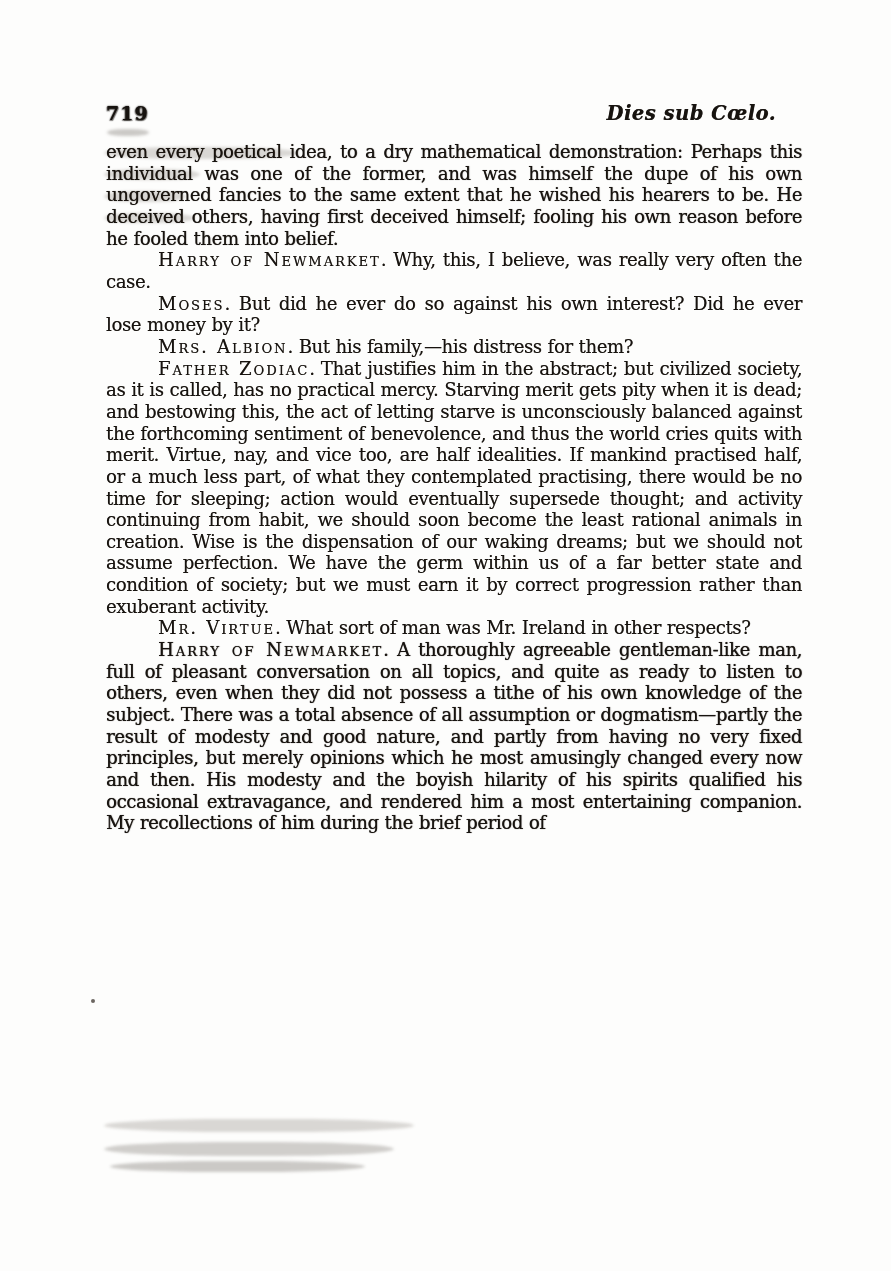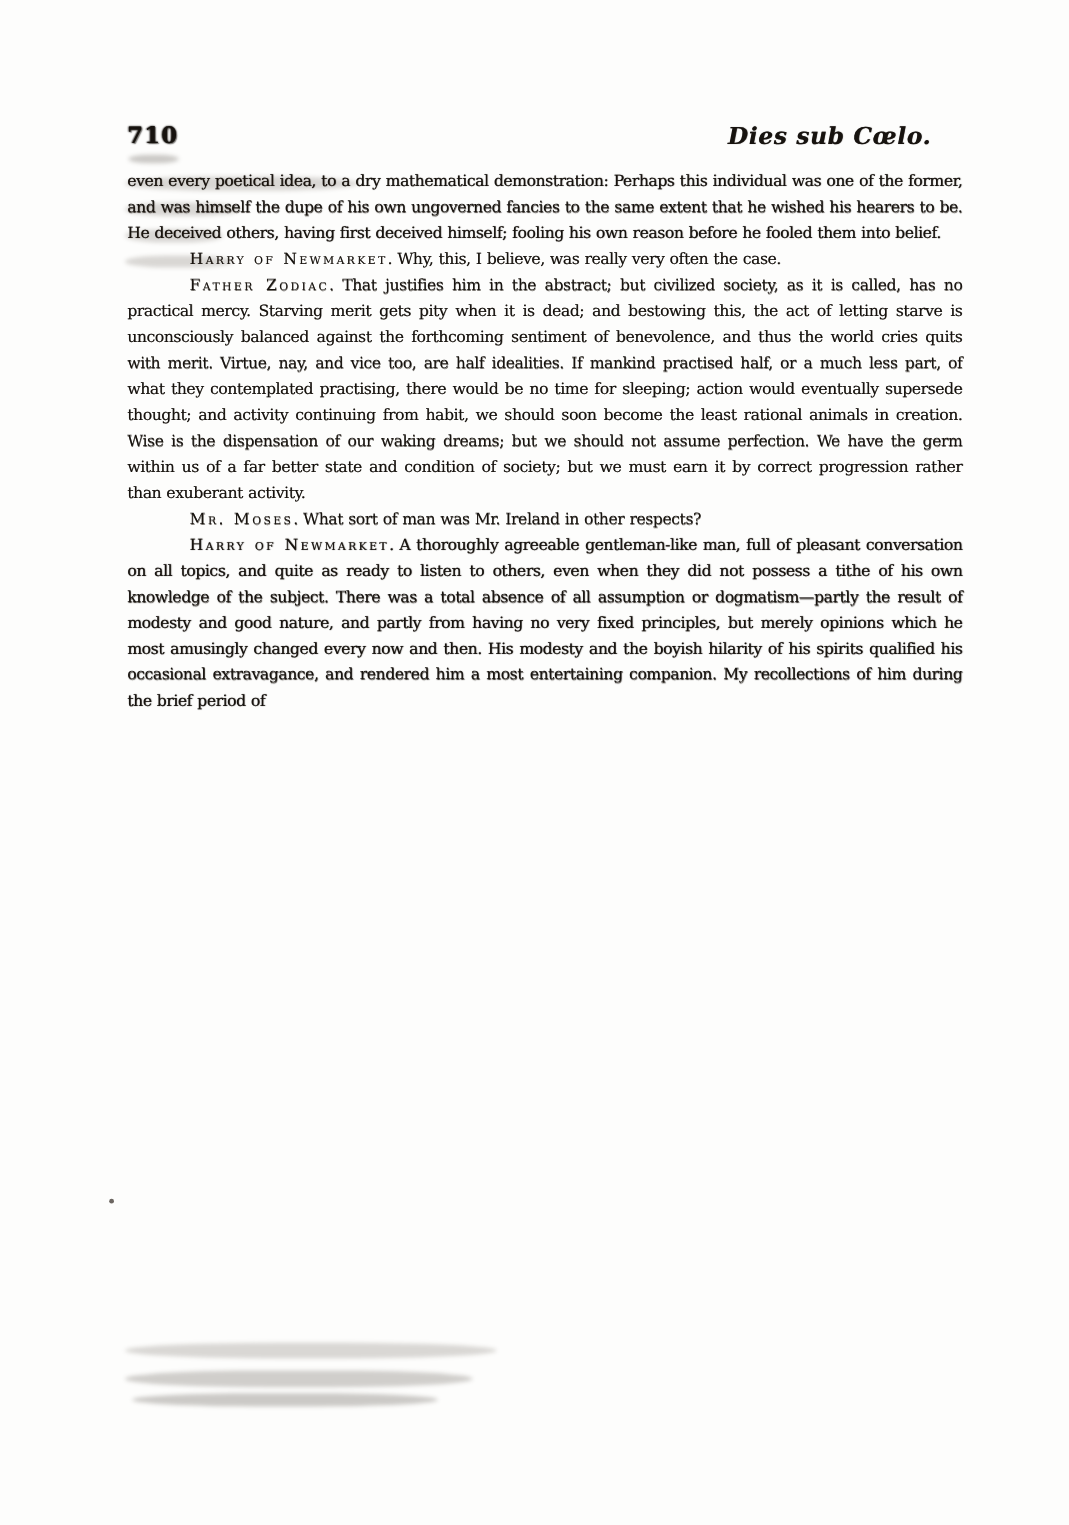--- a/index.html
+++ b/index.html
@@ -39,21 +39,21 @@
     font-size: 19.5px;
     font-weight: bold;
     font-style: italic;
     letter-spacing: 0.5px;
     text-shadow: 0.3px 0.3px 0.6px rgba(15,10,5,0.75);
   }
   .text-block {
     position: absolute;
     left: 106px; top: 141px;
     width: 696px;
-    font-size: 13px;
+    font-size: 18px;
     line-height: 21.65px;
     text-align: justify;
     letter-spacing: -0.35px;
     word-spacing: 0.5px;
     text-shadow: 0.25px 0.25px 0.5px rgba(25,18,10,0.6);
   }
   .text-block p {
     margin: 0;
     text-indent: 28px;
   }
@@ -93,28 +93,30 @@
   .smudge-7 { left: 104px; top: 1142px; width: 290px; height: 14px; background: rgba(28,18,8,0.2); }
   .smudge-8 { left: 110px; top: 1161px; width: 255px; height: 11px; background: rgba(28,18,8,0.22); }
 </style>
 </head>
 <body style="background: rgb(253, 253, 252);">
 
 <div class="page" style="background: rgb(253, 253, 252); color: rgb(23, 19, 15);">
 
   <div class="page-header">
     <div class="running-title">Dies sub Cœlo.</div>
-    <div class="page-number">710</div>
+    <div class="page-number">719</div>
   </div>
 
   <div class="text-block">
       <p class="no-indent">even every poetical idea, to a dry mathematical demonstration: Perhaps this individual was one of the former, and was himself the dupe of his own ungoverned fancies to the same extent that he wished his hearers to be. He deceived others, having first deceived himself; fooling his own reason before he fooled them into belief.</p>
       <p><span class="speaker">Harry of Newmarket</span>. Why, this, I believe, was really very often the case.</p>
+      <p><span class="speaker">Moses</span>. But did he ever do so against his own interest?  Did he ever lose money by it?</p>
+      <p><span class="speaker">Mrs. Albion</span>. But his family,—his distress for them?</p>
       <p><span class="speaker">Father Zodiac</span>. That justifies him in the abstract; but civilized society, as it is called, has no practical mercy.  Starving merit gets pity when it is dead; and bestowing this, the act of letting starve is unconsciously balanced against the forthcoming sentiment of benevolence, and thus the world cries quits with merit.  Virtue, nay, and vice too, are half idealities.  If mankind practised half, or a much less part, of what they contemplated practising, there would be no time for sleeping; action would eventually supersede thought; and activity continuing from habit, we should soon become the least rational animals in creation.  Wise is the dispensation of our waking dreams; but we should not assume perfection.  We have the germ within us of a far better state and condition of society; but we must earn it by correct progression rather than exuberant activity.</p>
-      <p><span class="speaker">Mr. Moses</span>. What sort of man was Mr. Ireland in other respects?</p>
+      <p><span class="speaker">Mr. Virtue</span>. What sort of man was Mr. Ireland in other respects?</p>
       <p><span class="speaker">Harry of Newmarket</span>. A thoroughly agreeable gentleman-like man, full of pleasant conversation on all topics, and quite as ready to listen to others, even when they did not possess a tithe of his own knowledge of the subject.  There was a total absence of all assumption or dogmatism—partly the result of modesty and good nature, and partly from having no very fixed principles, but merely opinions which he most amusingly changed every now and then.  His modesty and the boyish hilarity of his spirits qualified his occasional extravagance, and rendered him a most entertaining companion.  My recollections of him during the brief period of</p>
     </div>
 
   <div class="margin-speck"></div>
 
   <div class="ink-smudge smudge-1"></div>
   <div class="ink-smudge smudge-2"></div>
   <div class="ink-smudge smudge-3"></div>
   <div class="ink-smudge smudge-4"></div>
   <div class="ink-smudge smudge-5"></div>

